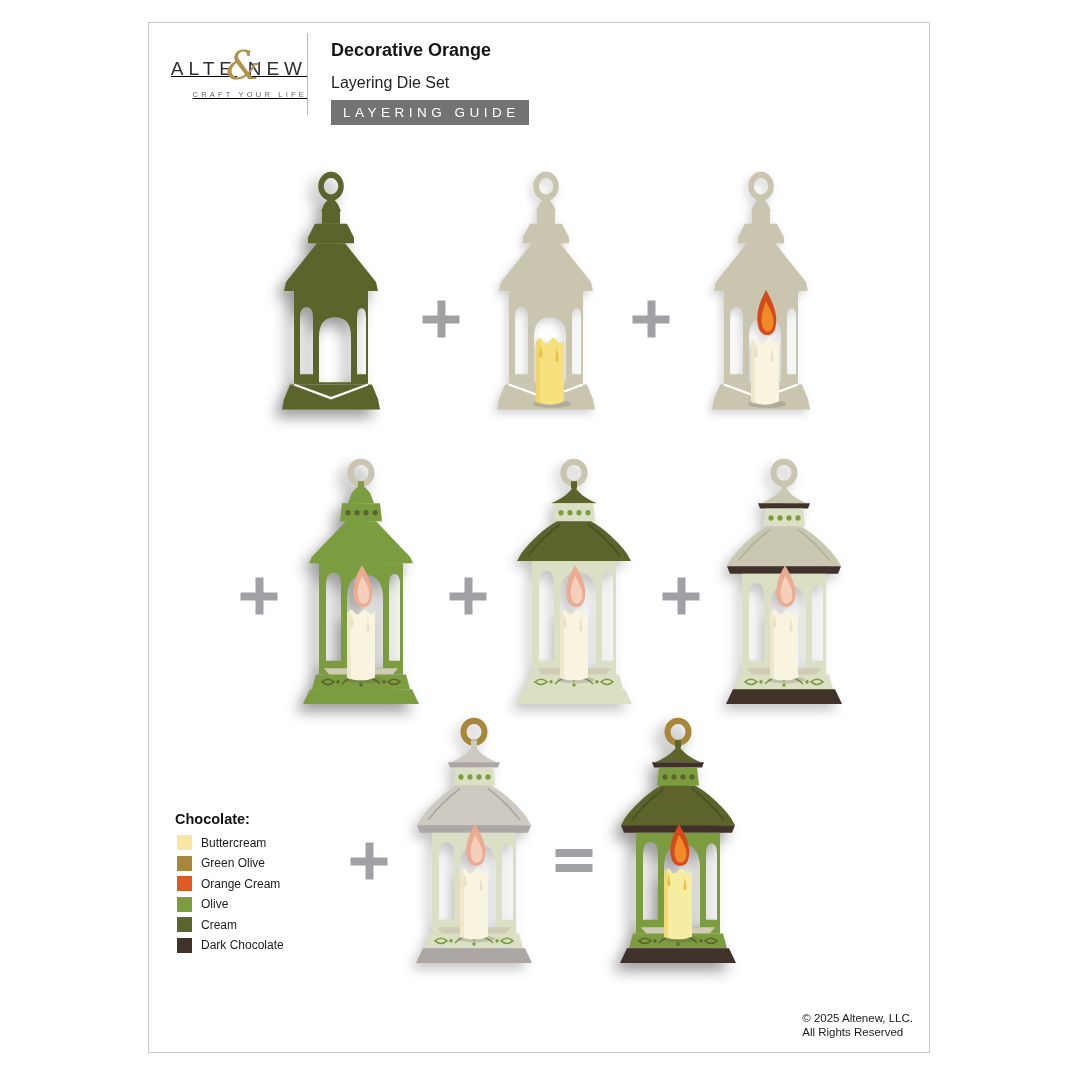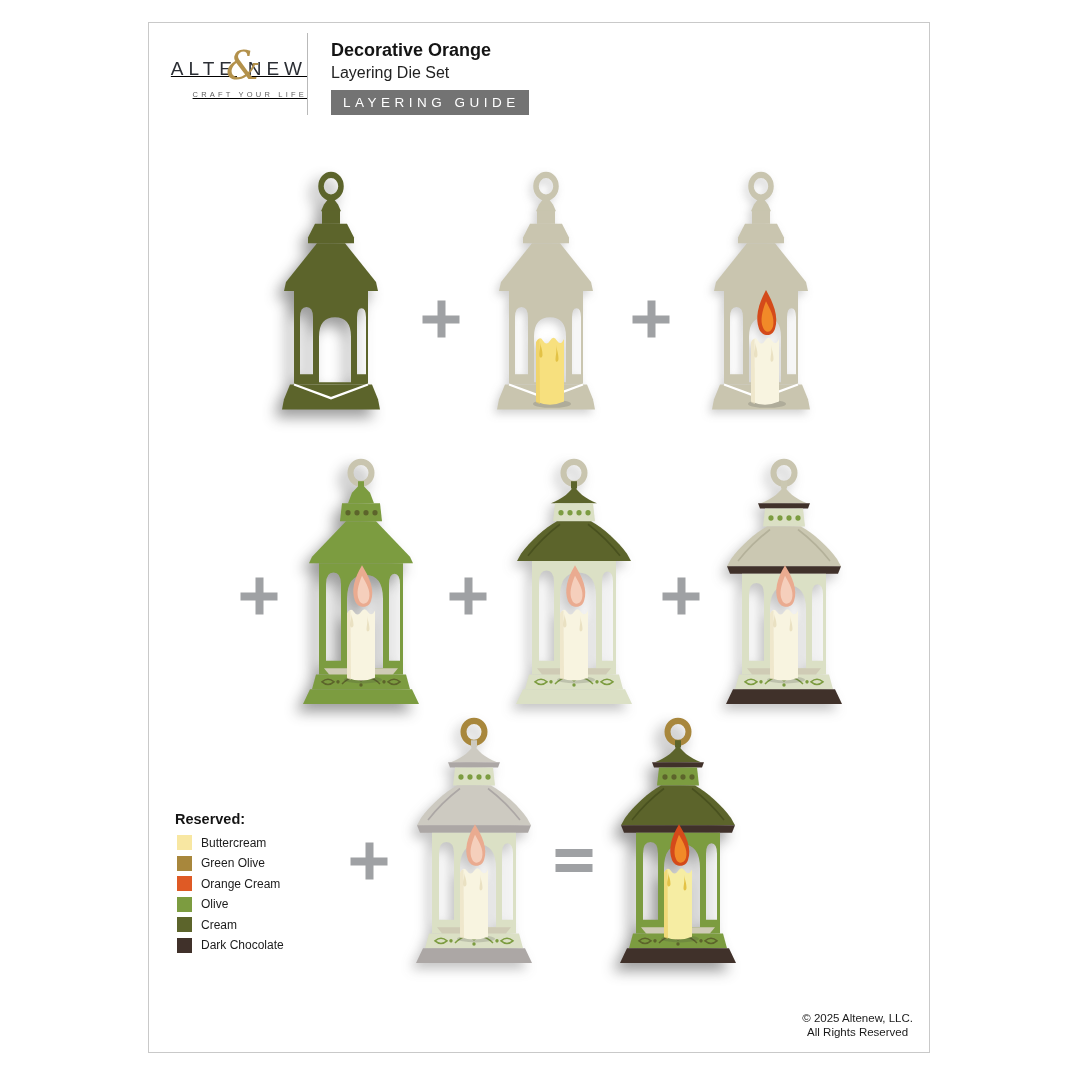--- a/index.html
+++ b/index.html
@@ -11,21 +11,21 @@
   
   .logo{position:absolute;left:16px;top:16px;width:142px;text-align:right;text-decoration:underline;}
   .brand{white-space:nowrap;color:#2b2e34;font-size:19px;letter-spacing:5px;font-weight:400;}
   .brand .amp{font-family:"DejaVu Serif",serif;font-style:italic;font-weight:400;
               font-size:39px;color:#b3914b;display:inline-block;margin:0 -13px 0 -11px;
               position:relative;top:4px;letter-spacing:0;}
   .tagline{margin-top:6px;font-size:7.5px;letter-spacing:3.2px;color:#606060;white-space:nowrap;}
   .divider{position:absolute;left:158px;top:10px;width:1px;height:82px;background:#b9b9b9;}
   .titleblock{position:absolute;left:182px;top:16px;}
   .title{font-size:18px;font-weight:bold;color:#141414;line-height:22px;}
-  .subtitle{font-size:16px;color:#222222;line-height:20px;margin-top:2px;}
+  .subtitle{font-size:16px;color:#222222;line-height:20px;margin-top:12px;}
   .badge{display:inline-block;margin-top:7px;background:#737373;color:#ffffff;
          font-size:13.5px;letter-spacing:4.5px;padding:5px 9px 5px 12px;white-space:nowrap;}
 
   
   .lan{position:absolute;}
   .sh-strong svg{filter:drop-shadow(-7px 8px 7px rgba(35,35,35,0.45));}
   .sh-soft svg{filter:drop-shadow(-5px 6px 6px rgba(60,60,60,0.30));}
   .sh-faint svg{filter:drop-shadow(-3px 4px 4px rgba(70,70,70,0.25));}
 
   
@@ -40,21 +40,21 @@
   
   .legend{position:absolute;left:26px;top:788px;}
   .leg-title{font-size:14.5px;font-weight:bold;color:#141414;margin-bottom:8px;}
   .leg-row{display:flex;align-items:center;margin:0 0 5.5px 2px;}
   .swatch{width:15px;height:15px;display:inline-block;margin-right:9px;flex:0 0 15px;}
   .leg-label{font-size:12px;color:#1c1c1c;white-space:nowrap;}
 
   
   .footnote{position:absolute;left:0;right:60px;top:992px;text-align:center;
             font-size:16.5px;font-style:italic;color:#4a4a4a;}
-  .copyright{position:absolute;right:16px;top:988px;text-align:center;
+  .copyright{position:absolute;right:16px;top:988px;text-align:left;
              font-size:11.5px;line-height:14px;color:#1a1a1a;}
 </style>
 </head>
 <body>
 
 <div class="canvas">
   <div class="page">
 
     <div class="logo">
       <div class="brand"><span>ALTE</span><span class="amp">&amp;</span><span>NEW</span></div>
@@ -303,21 +303,21 @@
           <ellipse cx="77" cy="213" rx="19" ry="3.5" fill="rgba(60,60,60,0.18)"></ellipse>
           <path d="M61,150 q3.8500000000000005,-6.5 7,-1.5 q3.5,5 7,0 q3.5,-5 7,0 q3.5,5 7,-1.5 L89,211 q-14,5.5 -28,0 Z" fill="#F6EDA3"></path>
           <path d="M65,150 c1,5 -1,7 -1,11 c0,3 3.5,3 3.5,0 c0,-4 -1.5,-7 -2.5,-11 Z" fill="#E3C246"></path>
           <path d="M81,152 c1,7 -0.5,9 -0.5,13 c0,3 3,2.5 3,-0.5 c0,-5 -1.5,-7 -2.5,-12.5 Z" fill="#E3C246"></path>
           <path d="M61,150 q1.5,-3 3.5,-3 L65,213 q-2.5,-0.5 -4,-1.5 Z" fill="#EDCE62" opacity="0.65"></path>
           <path d="M76,104 C68,117 65,128 69,138 C72,145 82,146 85,138 C89,127 83,115 76,104 Z" fill="#D44A1A"></path>
           <path d="M76,114 C72,123 70,131 73,137 C75,142 81,142 83,136 C85,128 80,121 76,114 Z" fill="#F18A28"></path>
         </svg></div>
 
     <div class="legend">
-      <div class="leg-title">Reserved:</div>
+      <div class="leg-title">Chocolate:</div>
       <div>
           <div class="leg-row">
             <span class="swatch" style="background: rgb(248, 231, 162);"></span>
             <span class="leg-label">Buttercream</span>
           </div>
           <div class="leg-row">
             <span class="swatch" style="background: rgb(168, 135, 60);"></span>
             <span class="leg-label">Green Olive</span>
           </div>
           <div class="leg-row">

